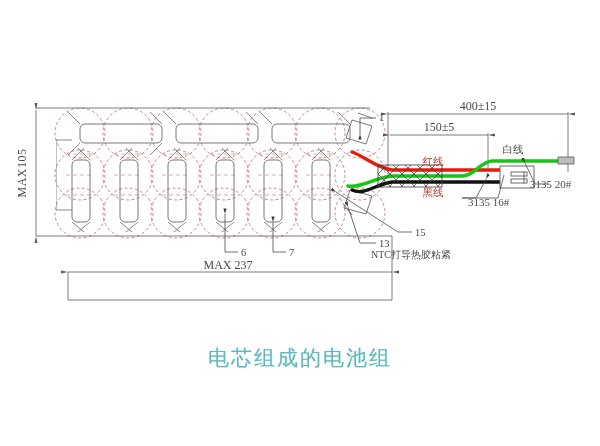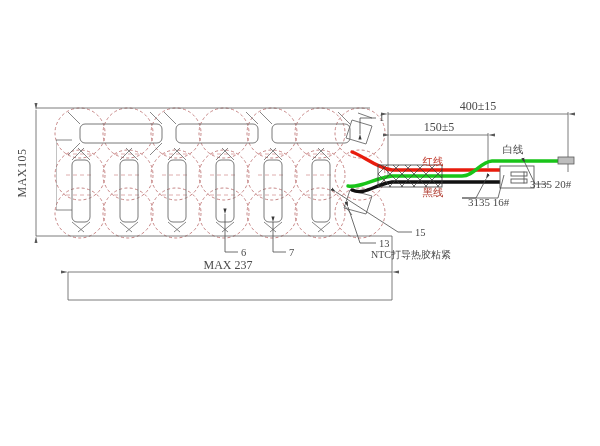--- a/index.html
+++ b/index.html
@@ -197,13 +197,14 @@
       <text x="289" y="256">7</text>
       <text x="379" y="247">13</text>
       <text x="415" y="236">15</text>
       <text x="371" y="258" font-size="10" font-family="DejaVu Sans, sans-serif">NTC打导热胶粘紧</text>
       <text x="530" y="188" font-size="11">3135  20#</text>
       <text x="468" y="206" font-size="11">3135  16#</text>
     </g>
 
   </svg>
 
+  <div class="caption">电芯组成的电池组</div>
 </div>
 
 </body></html>

